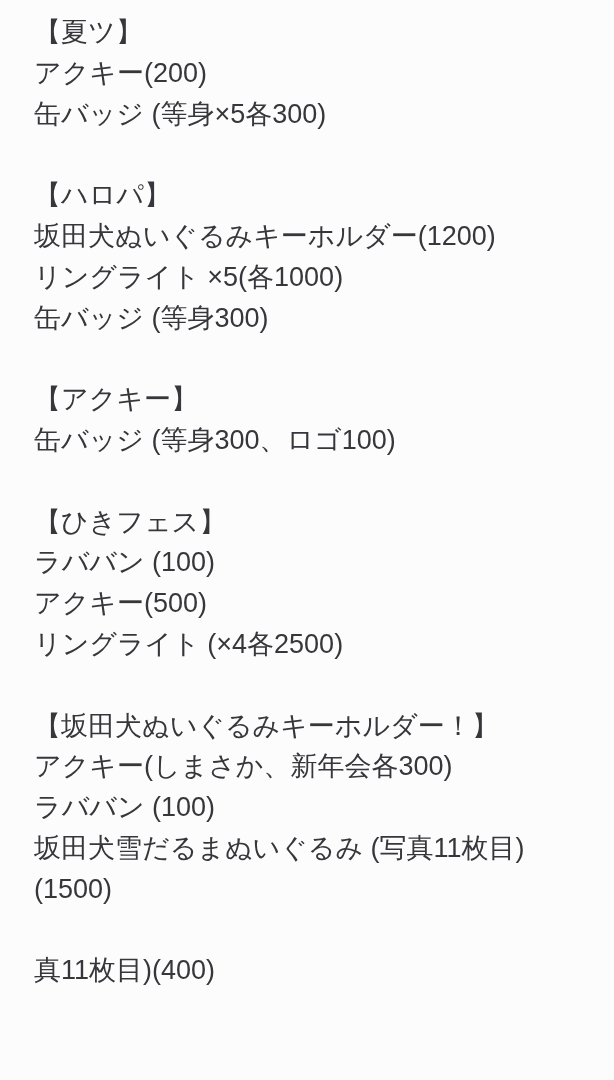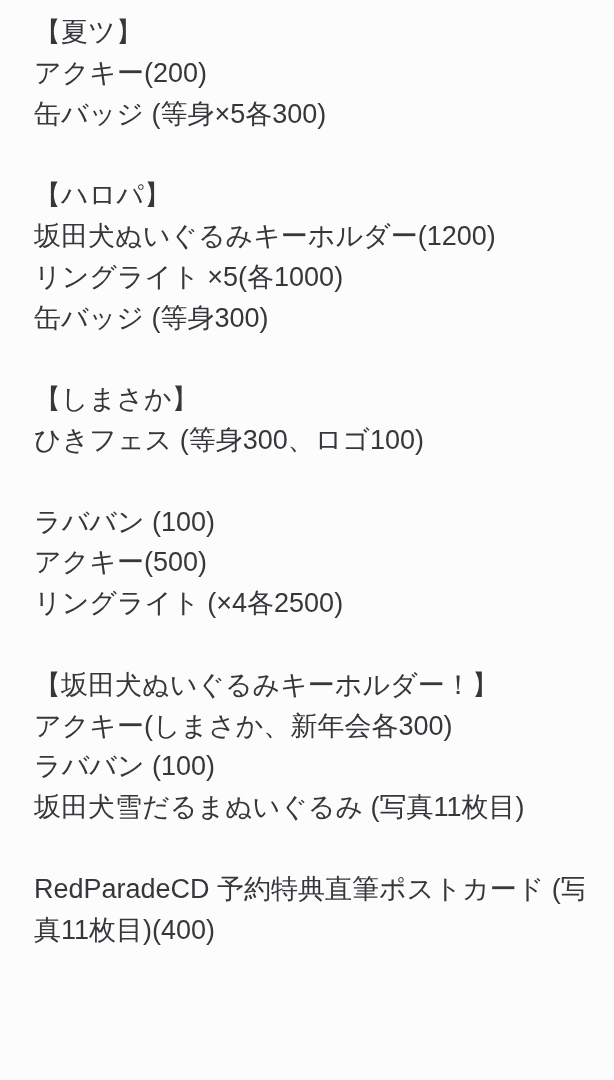--- a/index.html
+++ b/index.html
@@ -42,31 +42,32 @@
   <div class="line">アクキー(200)</div>
   <div class="line">缶バッジ (等身×5各300)</div>
   <div class="line spacer"></div>
 
   <div class="line">【ハロパ】</div>
   <div class="line">坂田犬ぬいぐるみキーホルダー(1200)</div>
   <div class="line">リングライト ×5(各1000)</div>
   <div class="line">缶バッジ (等身300)</div>
   <div class="line spacer"></div>
 
-  <div class="line">【しまさか】</div>
-  <div class="line">ひきフェス (等身300、ロゴ100)</div>
+  <div class="line">【アクキー】</div>
+  <div class="line">缶バッジ (等身300、ロゴ100)</div>
   <div class="line spacer"></div>
 
+  <div class="line">【ひきフェス】</div>
   <div class="line">ラババン (100)</div>
   <div class="line">アクキー(500)</div>
   <div class="line">リングライト (×4各2500)</div>
   <div class="line spacer"></div>
 
   <div class="line">【坂田犬ぬいぐるみキーホルダー！】</div>
   <div class="line">アクキー(しまさか、新年会各300)</div>
   <div class="line">ラババン (100)</div>
   <div class="line">坂田犬雪だるまぬいぐるみ (写真11枚目)</div>
+  <div class="line">(1500)</div>
   <div class="line spacer"></div>
 
-  <div class="line">RedParadeCD 予約特典直筆ポストカード (写</div>
   <div class="line">真11枚目)(400)</div>
 
 </div>
 
 </body></html>

